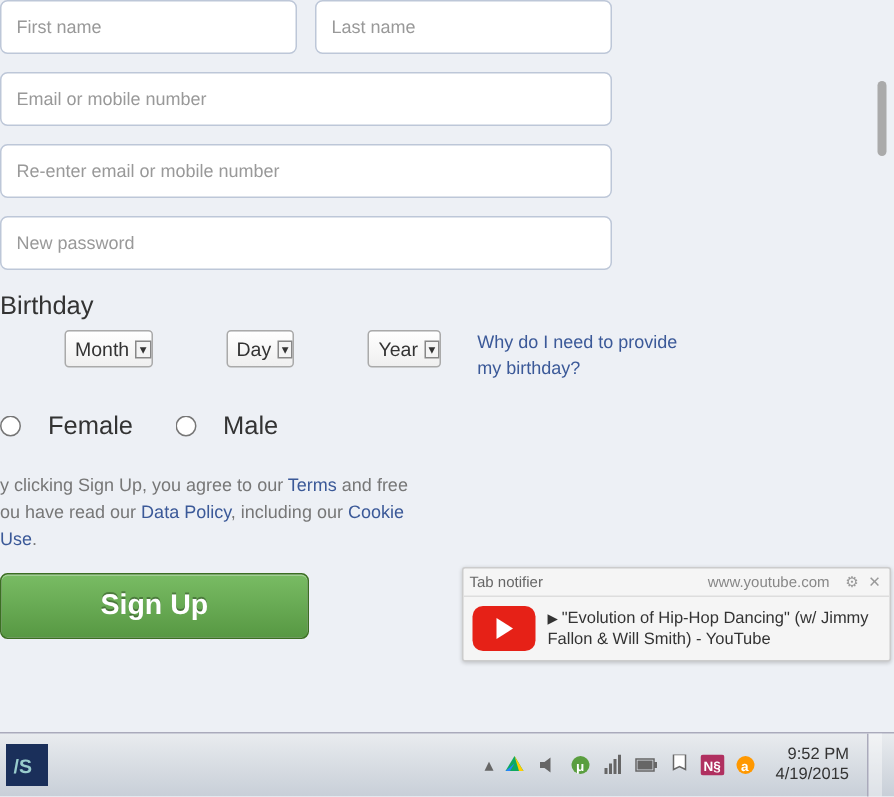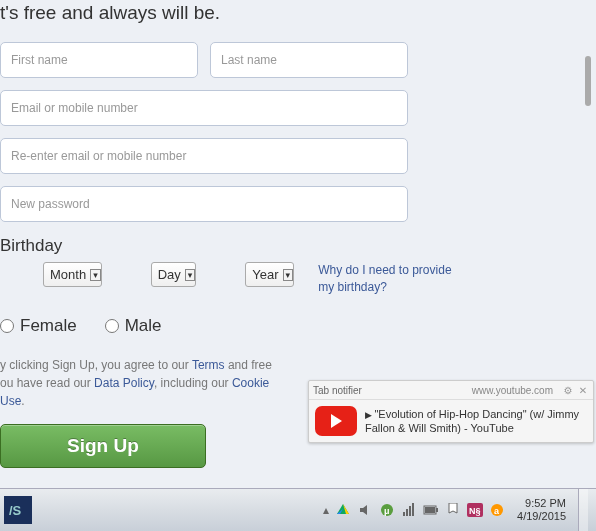--- a/index.html
+++ b/index.html
@@ -13,21 +13,21 @@
 .fname, .lname { width: 198px; }
 .full { width: 408px; margin-bottom: 12px; display: block; }
 .birthday-label { font-size: 17px; color: #333; margin: 14px 0 6px 0; font-weight: normal; }
 .birthday-row { display: flex; align-items: flex-start; gap: 8px; }
 .selects { display: flex; gap: 6px; }
 .sel { display: inline-flex; align-items: center; border: 1px solid #aaa; background: linear-gradient(#fff,#efefef); padding: 4px 0 4px 6px; font-size: 13px; color: #333; border-radius: 3px; cursor: pointer; margin-left: 43px; }
 .sel .caret { margin-left: 4px; border: 1px solid #888; padding: 0 2px; font-size: 9px; background: #f4f4f4; }
 .why { font-size: 12px; color: #3b5998; margin-left: 16px; line-height: 1.4; max-width: 170px; }
 .why a { color: #3b5998; text-decoration: none; cursor: pointer; }
 .gender-row { margin-top: 20px; display: flex; gap: 28px; align-items: center; }
-.gender-opt { display: flex; align-items: center; gap: 6px; font-size: 17px; color: #333; }
+.gender-opt { display: flex; align-items: center; gap: 18px; font-size: 17px; color: #333; }
 input[type="radio"] { width: 14px; height: 14px; }
 .terms { font-size: 12px; color: #777; margin-top: 20px; line-height: 1.5; max-width: 330px; }
 .terms a { color: #3b5998; text-decoration: none; cursor: pointer; }
 .signup-btn { margin-top: 14px; background: linear-gradient(#79bc64,#579843); border: 1px solid #3b6e22; color: #fff; font-size: 19px; font-weight: bold; padding: 10px 66px; border-radius: 5px; text-shadow: 0 -1px rgba(0,0,0,0.3); box-shadow: inset 0 1px rgba(255,255,255,0.3); cursor: pointer; }
 .scrollbar-thumb { position: absolute; right: 5px; top: 54px; width: 6px; height: 50px; background: #aaa; border-radius: 3px; }
 
 .notifier { position: absolute; right: 2px; bottom: 47px; width: 286px; background: #f5f5f5; border: 1px solid #ccc; border-radius: 2px; box-shadow: 0 1px 3px rgba(0,0,0,0.2); font-size: 11px; }
 .notif-head { display: flex; align-items: center; padding: 3px 4px; border-bottom: 1px solid #ddd; color: #666; font-size: 10px; }
 .notif-head .spacer { flex: 1; }
 .notif-head .domain { color: #888; margin-right: 6px; }
@@ -45,21 +45,20 @@
 .tray-item { width: 16px; height: 16px; display: flex; align-items: center; justify-content: center; }
 .clock { text-align: right; font-size: 11px; color: #333; line-height: 1.2; margin-left: 6px; }
 .show-desktop { width: 10px; height: 43px; border-left: 1px solid #aab; margin-left: 6px; background: rgba(255,255,255,0.4); }
 .tray-chevron { color: #666; font-size: 12px; cursor: pointer; }
 </style>
 </head>
 <body>
 
 <div class="page">
   <div class="content">
-    <div class="tagline">t's free and always will be.</div>
 
     <div class="name-row">
       <input type="text" class="fname" placeholder="First name" style="">
       <input type="text" class="lname" placeholder="Last name" style="">
     </div>
 
     <input type="text" class="full" placeholder="Email or mobile number" style="">
     <input type="text" class="full" placeholder="Re-enter email or mobile number" style="">
     <input type="password" class="full" placeholder="New password" style="">
 

